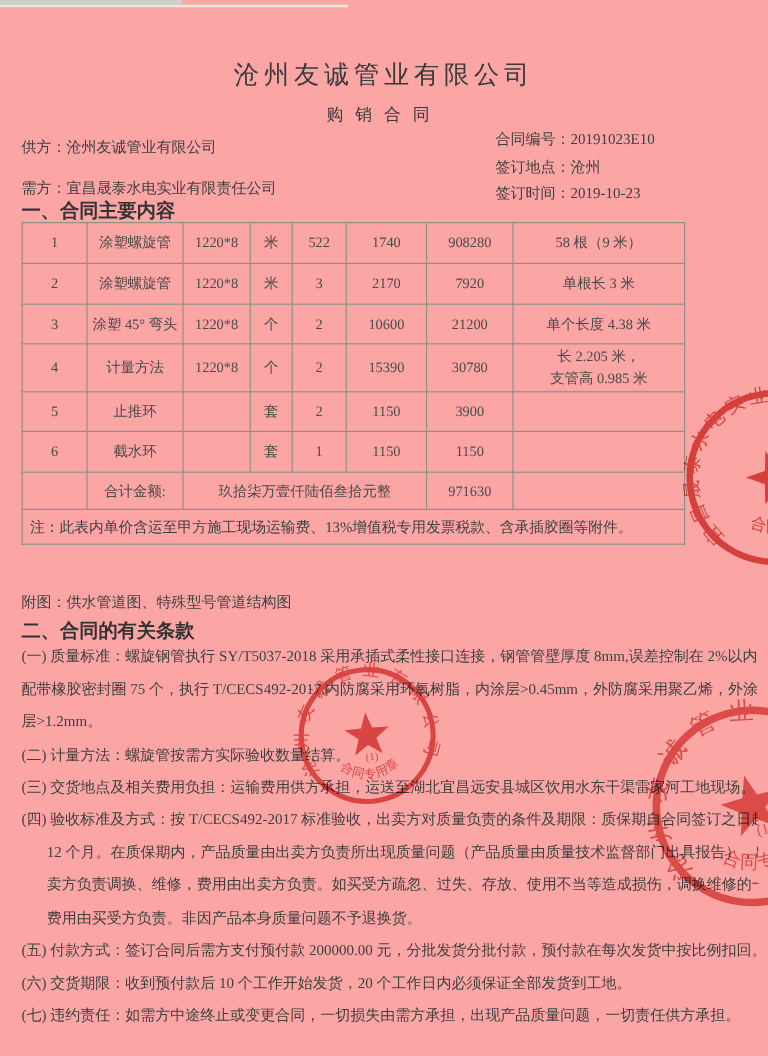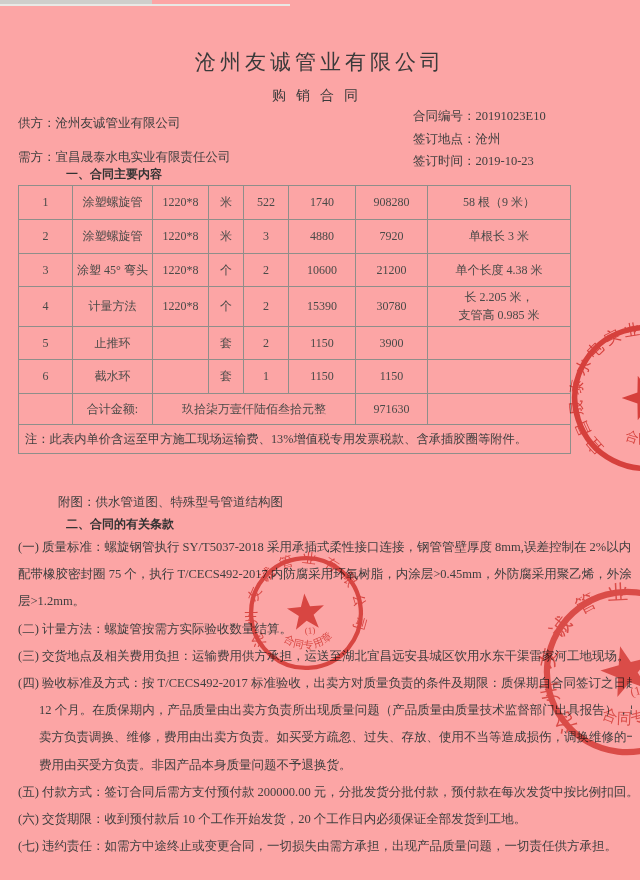--- a/index.html
+++ b/index.html
@@ -10,29 +10,29 @@
     color:#3f3f3f;
   }
   .abs{position:absolute;}
   .scan-strip{left:0;top:0;width:152px;height:4px;background:#cfcecb;}
   .scan-strip2{left:0;top:4px;width:290px;height:2px;background:#e9e8e5;}
   .company-title{left:0;top:48px;width:640px;text-align:center;
     font-size:21px;letter-spacing:4px;color:#3a3a3a;}
   .doc-title{left:0;top:87px;width:640px;text-align:center;
     font-size:14px;letter-spacing:10px;color:#3a3a3a;}
   .meta{font-size:12.5px;white-space:nowrap;}
-  .sec-title{font-size:12px;font-weight:bold;color:#333;white-space:nowrap;margin-left:48px;}
+  .sec-title{font-size:16px;font-weight:bold;color:#333;white-space:nowrap;}
   table.items{border-collapse:collapse;table-layout:fixed;
     font-size:12px;color:#4a4a48;background:transparent;}
   table.items th,table.items td{
     border:1px solid #8f8e8a;text-align:center;font-weight:normal;
     padding:0 2px;overflow:hidden;}
   table.items .note-cell{text-align:left;padding:3px 6px;font-size:12.3px;color:#3f3f3f;}
   .remark2line{line-height:1.45;font-size:12px;}
-  .attach{font-size:12.5px;white-space:nowrap;margin-left:40px;}
+  .attach{font-size:12.5px;white-space:nowrap;}
   .terms{left:18px;top:538px;width:614px;font-size:12.5px;color:#3f3f3f;}
   .term-line{height:27.2px;line-height:19px;white-space:nowrap;overflow:hidden;}
   .term-line.indent{padding-left:21px;}
   .stamp{position:absolute;mix-blend-mode:multiply;pointer-events:none;}
   .stamp svg{display:block;}
   .st-b{left:245px;top:552px;opacity:.85;transform:rotate(-5deg);}
   .st-a{left:567px;top:320px;opacity:.9;transform:rotate(-18deg);}
   .st-c{left:538px;top:583px;opacity:.8;transform:rotate(-15deg);}
 </style>
 </head>
@@ -75,21 +75,21 @@
         <td>1740</td>
         <td>908280</td>
         <td>58 根（9 米）</td>
       </tr>
       <tr style="height:34px">
         <td>2</td>
         <td>涂塑螺旋管</td>
         <td>1220*8</td>
         <td>米</td>
         <td>3</td>
-        <td>4880</td>
+        <td>2170</td>
         <td>7920</td>
         <td>单根长 3 米</td>
       </tr>
       <tr style="height:33px">
         <td>3</td>
         <td>涂塑 45° 弯头</td>
         <td>1220*8</td>
         <td>个</td>
         <td>2</td>
         <td>10600</td>

